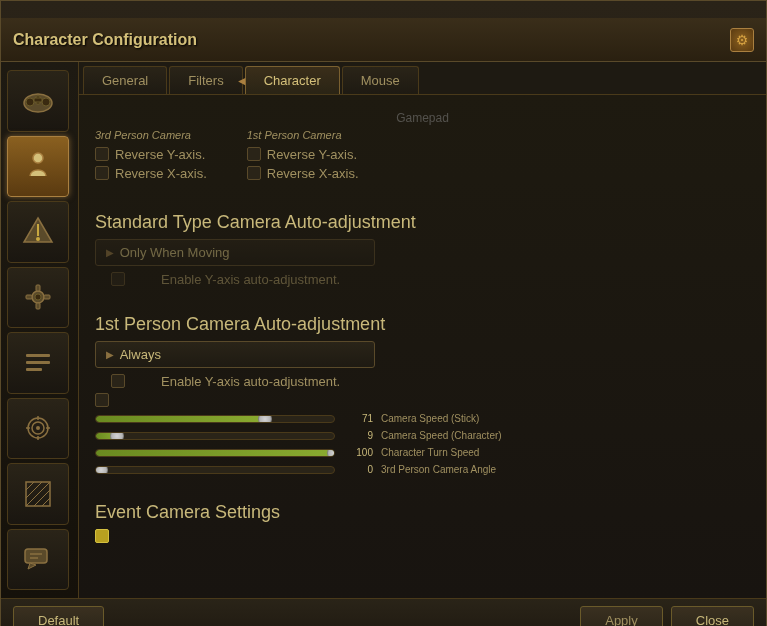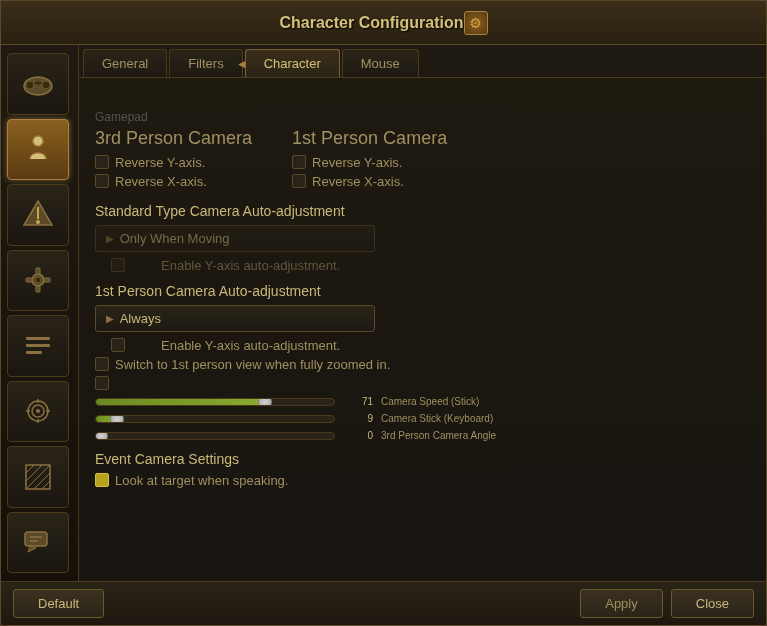--- a/index.html
+++ b/index.html
@@ -20,22 +20,23 @@
       border: 1px solid #5a4a2a;
       position: relative;
     }
 
     .title-bar {
       background: linear-gradient(180deg, #3a2e1a 0%, #2a2010 100%);
       border-bottom: 1px solid #5a4a2a;
       padding: 8px 12px;
       display: flex;
       align-items: center;
-      justify-content: center;
+      justify-content: space-between;
       height: 44px;
+      margin-top: 17px;
     }
 
     .title-text {
       color: #d4c07a;
       font-size: 16px;
       font-weight: bold;
       text-shadow: 1px 1px 2px #000;
     }
 
     .close-btn {
@@ -149,34 +150,36 @@
     }
     .scroll-content::-webkit-scrollbar-thumb {
       background: #4a3a1a;
       border: 1px solid #6a5a2a;
     }
 
     .section-header {
       color: #c8a840;
       font-size: 13px;
       margin-bottom: 4px;
-      margin-top: 22px;
+      margin-top: 6px;
       opacity: 0.7;
+      text-align: center;
     }
 
     .two-col {
       display: flex;
       gap: 40px;
       margin-bottom: 6px;
     }
 
     .col-header {
       color: #a09060;
-      font-size: 18px;
+      font-size: 11px;
       margin-bottom: 6px;
+      font-style: italic;
     }
 
     .checkbox-row {
       display: flex;
       align-items: flex-start;
       gap: 6px;
       margin-bottom: 4px;
       color: #a09060;
       font-size: 13px;
     }
@@ -188,22 +191,22 @@
       border: 1px solid #5a4a2a;
       border-radius: 2px;
       display: flex;
       align-items: center;
       justify-content: center;
       flex-shrink: 0;
     }
 
     .section-title {
       color: #c8b87a;
-      font-size: 14px;
-      margin: 10px 0 6px 0;
+      font-size: 18px;
+      margin: 27px 0 6px 0;
     }
 
     .dropdown {
       background: linear-gradient(180deg, #2a2418 0%, #1e1a12 100%);
       border: 1px solid #5a4a2a;
       border-radius: 3px;
       padding: 5px 10px;
       display: flex;
       align-items: center;
       gap: 6px;
@@ -457,61 +460,64 @@
         <div class="section-title">1st Person Camera Auto-adjustment</div>
         <div class="dropdown" style="width:280px;">
           <span class="dropdown-arrow">▶</span>
           <span>Always</span>
         </div>
         <div class="checkbox-row indent">
           <div class="checkbox"></div>
           <span>Enable Y-axis auto-adjustment.</span>
         </div>
 
-        <div class="checkbox-row" style="margin-top:4px;">
-          <div class="checkbox"></div>
-          <span>Switch to 1st person view when fully zoomed in.</span>
-        </div>
         <div class="checkbox-row">
           <div class="checkbox"></div>
         </div>
 
         <div class="slider-row" style="margin-top:6px;">
           <div class="slider-track">
             <div class="slider-fill" style="width:71%"></div>
             <div class="slider-thumb" style="left:71%"></div>
           </div>
           <span class="slider-value">71</span>
           <span class="slider-label">Camera Speed (Stick)</span>
         </div>
 
         <div class="slider-row">
           <div class="slider-track">
             <div class="slider-fill" style="width:9%"></div>
             <div class="slider-thumb" style="left:9%"></div>
           </div>
           <span class="slider-value">9</span>
-          <span class="slider-label">Camera Stick (Keyboard)</span>
-        </div>
-
+          <span class="slider-label">Camera Speed (Character)</span>
+        </div>
+
+        <div class="slider-row">
+          <div class="slider-track">
+            <div class="slider-fill" style="width:100%"></div>
+            <div class="slider-thumb" style="left:100%"></div>
+          </div>
+          <span class="slider-value">100</span>
+          <span class="slider-label">Character Turn Speed</span>
+        </div>
 
         <div class="slider-row">
           <div class="slider-track">
             <div class="slider-fill" style="width:0%"></div>
             <div class="slider-thumb" style="left:2%"></div>
           </div>
           <span class="slider-value">0</span>
           <span class="slider-label">3rd Person Camera Angle</span>
         </div>
 
         <div class="event-section">
           <div class="section-title">Event Camera Settings</div>
           <div class="checkbox-row checkbox-yellow">
             <div class="checkbox" style="background:#b8a020; border-color:#d4c040;"></div>
-            <span>Look at target when speaking.</span>
           </div>
         </div>
 
       </div>
     </div>
   </div>
 
   <div class="bottom-bar">
     <button class="btn">Default</button>
     <div class="btn-group">

